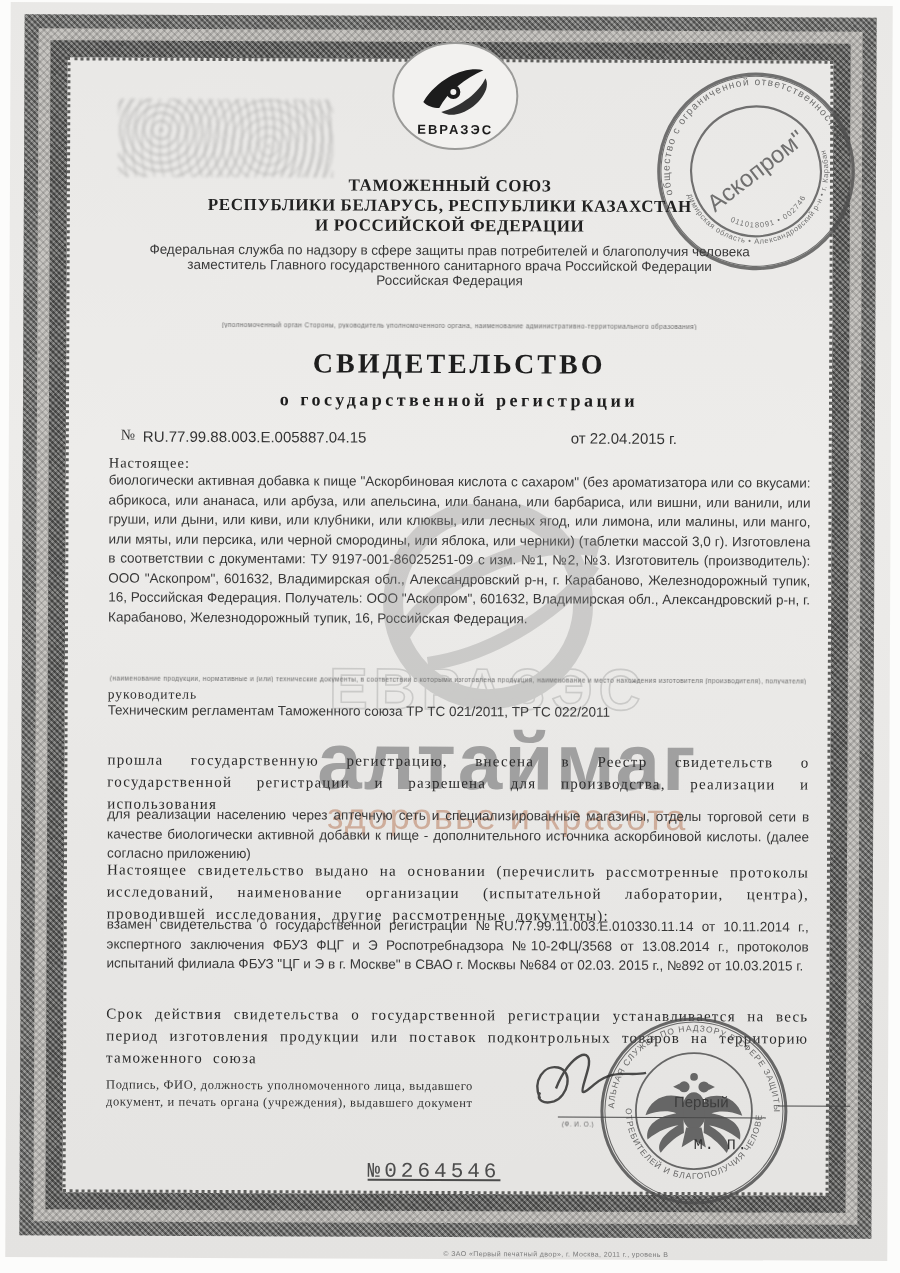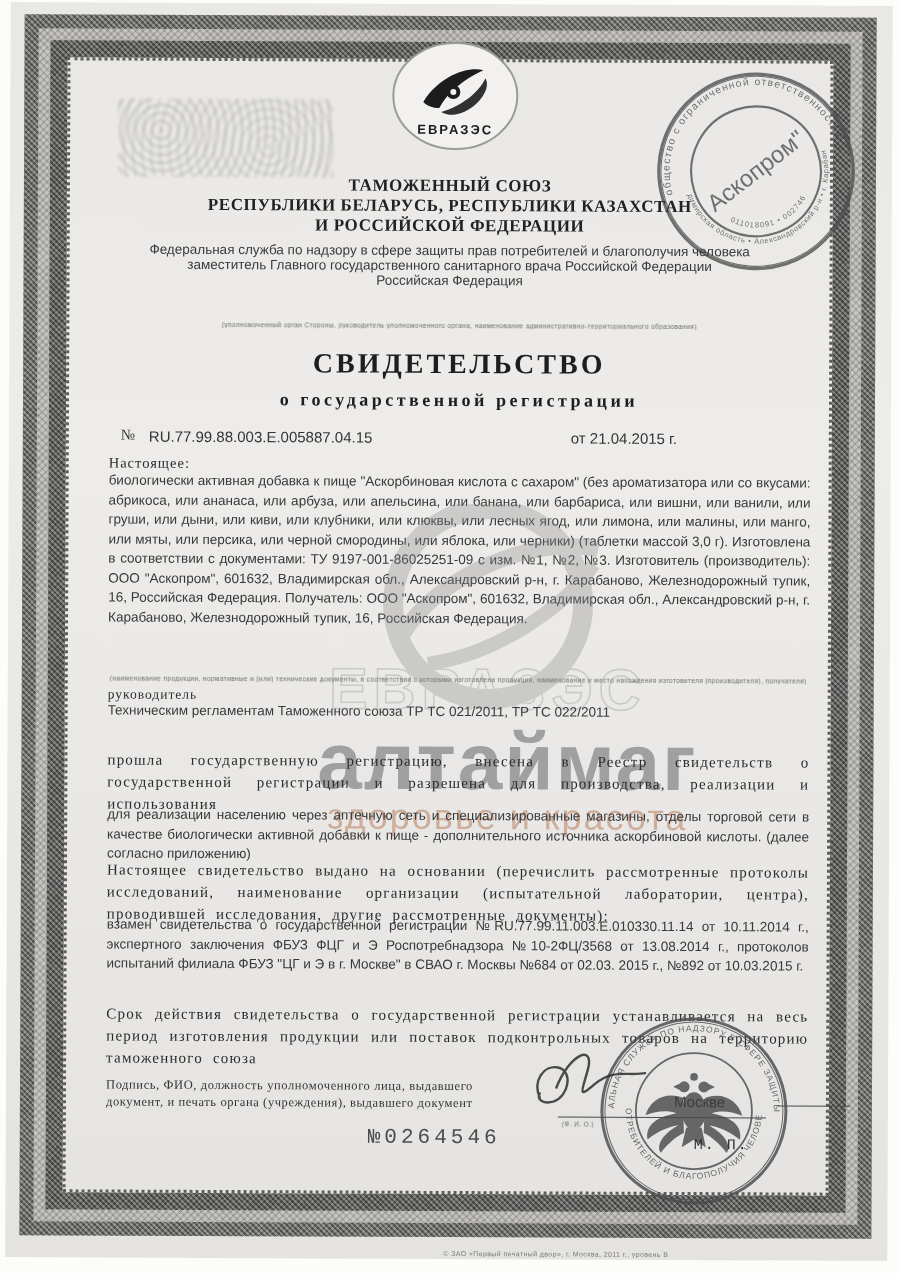--- a/index.html
+++ b/index.html
@@ -126,22 +126,22 @@
     <div class="hdr2">заместитель Главного государственного санитарного врача Российской Федерации</div>
     <div class="hdr2">Российская Федерация</div>
   </div>
 
   <div class="abs ctr fineprint" style="left:140px;top:318px;width:620px;">(уполномоченный орган Стороны, руководитель уполномоченного органа, наименование административно-территориального образования)</div>
 
   <div class="abs ctr title serif" style="left:150px;top:344px;width:600px;">СВИДЕТЕЛЬСТВО</div>
   <div class="abs ctr subtitle serif" style="left:150px;top:386px;width:600px;">о государственной регистрации</div>
 
   <div class="abs numline serif" style="left:112px;top:424px;">№</div>
-  <div class="abs numline sans" style="left:134px;top:425px;margin-left:6px;">RU.77.99.88.003.E.005887.04.15</div>
-  <div class="abs numline sans" style="left:562px;top:425px;">от 21.04.2015 г.</div>
+  <div class="abs numline sans" style="left:134px;top:425px;">RU.77.99.88.003.E.005887.04.15</div>
+  <div class="abs numline sans" style="left:562px;top:425px;">от 22.04.2015 г.</div>
 
   <div class="abs serif" style="left:100px;top:452px;font-size:14.5px;letter-spacing:1px;">Настоящее:</div>
   <div class="abs body-sans" style="left:100px;top:468px;width:702px;">биологически активная добавка к пище "Аскорбиновая кислота с сахаром" (без ароматизатора или со вкусами: абрикоса, или ананаса, или арбуза, или апельсина, или банана, или барбариса, или вишни, или ванили, или груши, или дыни, или киви, или клубники, или клюквы, или лесных ягод, или лимона, или малины, или манго, или мяты, или персика, или черной смородины, или яблока, или черники) (таблетки массой 3,0 г). Изготовлена в соответствии с документами: ТУ 9197-001-86025251-09 с изм. №1, №2, №3. Изготовитель (производитель): ООО "Аскопром", 601632, Владимирская обл., Александровский р-н, г. Карабаново, Железнодорожный тупик, 16, Российская Федерация. Получатель: ООО "Аскопром", 601632, Владимирская обл., Александровский р-н, г. Карабаново, Железнодорожный тупик, 16, Российская Федерация.</div>
 
   <svg class="abs" style="left:300px;top:500px;opacity:.32;" width="360" height="230" viewBox="0 0 360 230">
     <circle cx="180" cy="100" r="95" fill="none" stroke="#8a8a8a" stroke-width="20"></circle>
     <path d="M95,130 C130,70 230,30 290,45" fill="none" stroke="#8a8a8a" stroke-width="16"></path>
     <path d="M120,160 C190,150 260,100 285,60" fill="none" stroke="#8a8a8a" stroke-width="14"></path>
     <text x="180" y="205" text-anchor="middle" font-size="58" font-weight="bold" letter-spacing="6" fill="none" stroke="#8a8a8a" stroke-width="1.6">ЕВРАЗЭС</text>
   </svg>
@@ -195,25 +195,25 @@
         <path d="M-7,15 L7,15 L11,33 L0,26 L-11,33 Z"></path>
       </g>
     </g>
   </svg>
 
   <svg class="abs" style="left:518px;top:1030px;opacity:.85;" width="210" height="95" viewBox="0 0 210 95">
     <path d="M16,64 C8,46 20,30 34,33 C50,37 44,62 30,67 C20,70 12,66 16,58" fill="none" stroke="#2f2f2f" stroke-width="2.4"></path>
     <path d="M32,54 C46,18 70,10 64,34 C59,54 52,66 70,50 C90,33 104,42 122,38" fill="none" stroke="#2f2f2f" stroke-width="2.4"></path>
   </svg>
 
-  <div class="abs sans" style="left:668px;top:1088px;font-size:15px;color:#3c3c3c;">Москве</div>
+  <div class="abs sans" style="left:668px;top:1088px;font-size:15px;color:#3c3c3c;">Первый</div>
 
   <div class="abs sigline" style="left:552px;top:1112px;width:208px;"></div>
   <div class="abs fineprint" style="left:556px;top:1116px;width:120px;">(Ф. И. О.)</div>
   <div class="abs sigline" style="left:772px;top:1100px;width:72px;"></div>
 
   <div class="abs serif" style="left:688px;top:1132px;font-size:15px;letter-spacing:2px;color:#333;font-family:Liberation Mono, monospace;">М. П.</div>
 
-  <div class="abs serial" style="left:362px;top:1122px;">№0264546</div>
+  <div class="abs serial" style="left:362px;top:1156px;text-decoration:underline;">№0264546</div>
 
   <div class="abs fineprint" style="left:438px;top:1246px;width:400px;filter:none;font-size:7px;color:#7a7a7a;">© ЗАО «Первый печатный двор», г. Москва, 2011 г., уровень В</div>
 
 </div>
 
 </body></html>

